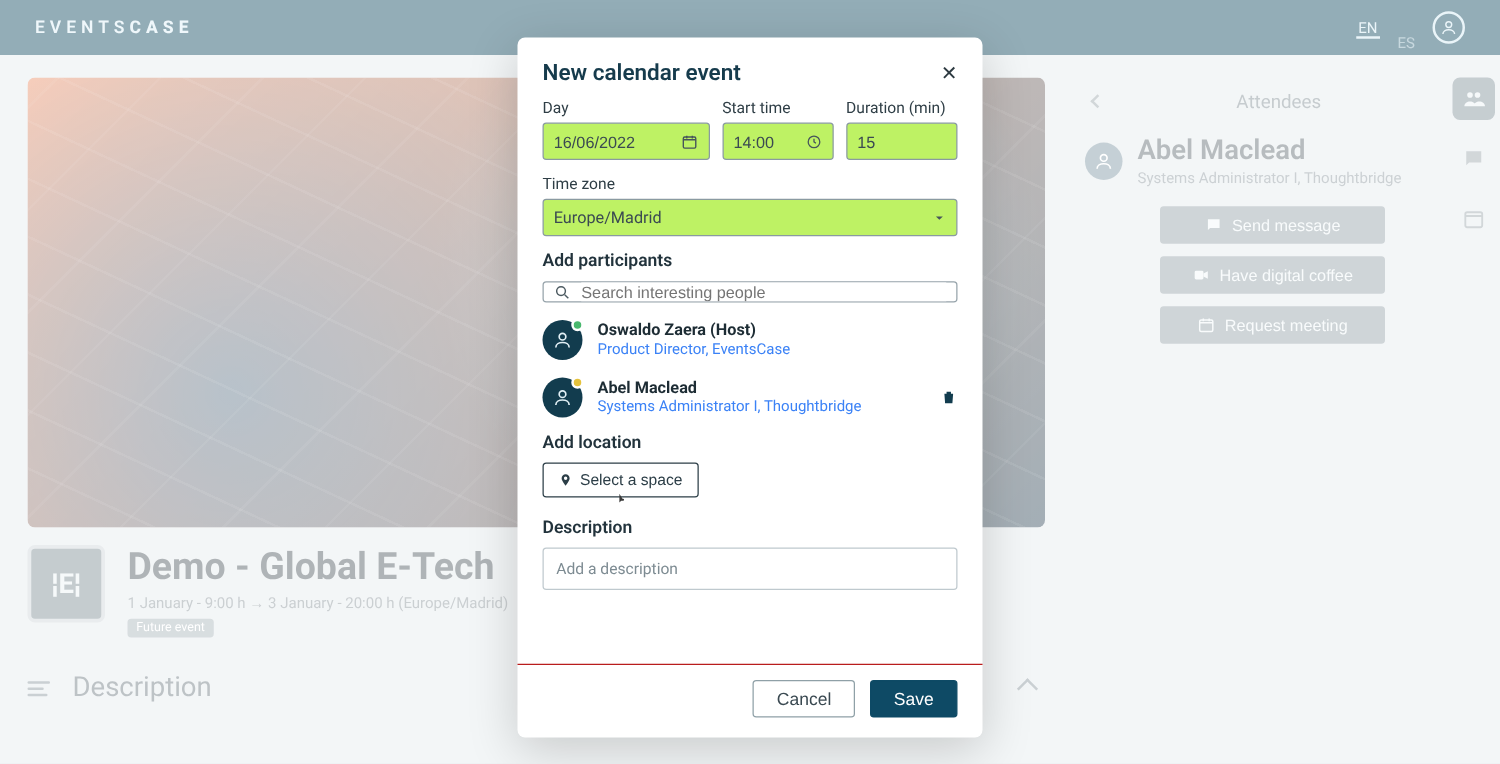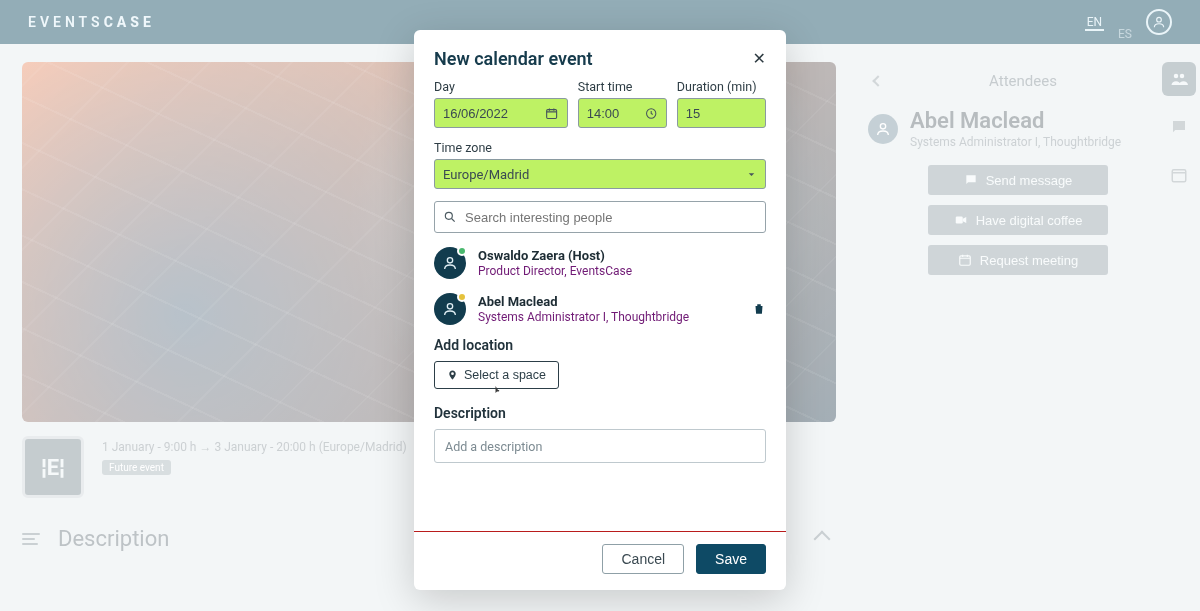--- a/index.html
+++ b/index.html
@@ -72,29 +72,29 @@
   .modal-head h3{color:#163b4c;font-size:18px;font-weight:600;}
   .close-x{font-size:16px;color:#2d3a41;cursor:pointer;background:none;border:none;}
   .modal-body{padding:0 20px 6px 20px; overflow:hidden; flex:1; color:#34424a;font-size:12.5px;}
   .row{display:flex;gap:10px;}
   .fld{display:flex;flex-direction:column;gap:4px;margin-bottom:12px;}
   .fld label{font-size:12.5px;color:#2f3e46;}
   .inp{border:1px solid #8a9aa1;border-radius:3px;height:30px;padding:0 8px;font-size:13px;color:#3b4a52;display:flex;align-items:center;justify-content:space-between;background:#bef264;}
   .inp input{border:none;outline:none;width:100%;font-size:13px;color:#3b4a52;background:transparent;}
   .sel{width:100%;}
   .sec-h{margin:12px 0 8px;font-weight:600;color:#22333c;font-size:14px;}
-  .search-inp{border:1px solid #96a3aa;border-radius:3px;height:32px;display:flex;align-items:center;gap:8px;padding:0 8px;}
+  .search-inp{border:1px solid #96a3aa;border-radius:3px;height:17px;display:flex;align-items:center;gap:8px;padding:0 8px;}
   .search-inp input{border:none;outline:none;flex:1;font-size:13px;color:#5d6b72;}
   .part{display:flex;align-items:center;gap:12px;margin-top:14px;}
   .p-av{position:relative;width:32px;height:32px;border-radius:50%;background:#123c4e;display:flex;align-items:center;justify-content:center;color:#e1eff5;flex:0 0 auto;}
   .dot{position:absolute;right:-1px;top:-1px;width:10px;height:10px;border-radius:50%;border:2px solid #fff;}
   .dot.green{background:#49b86e;} .dot.yellow{background:#e5c23c;}
   .p-txt{flex:1;}
   .p-txt b{display:block;color:#1d2c34;font-size:13px;font-weight:700;}
-  .p-txt span{font-size:12px;color:#701a75;}
+  .p-txt span{font-size:12px;color:#3b82f6;}
   .trash{color:#123c4e;font-size:14px;cursor:pointer;}
   .loc-btn{border:1px solid #2c3e47;background:#fff;border-radius:3px;height:28px;padding:0 12px;display:inline-flex;align-items:center;gap:6px;font-size:12.5px;color:#2c3e47;cursor:pointer;position:relative;}
   .cursor-ptr{position:absolute;bottom:-10px;left:50%;font-size:12px;transform:translateX(-50%);}
   .desc-inp{border:1px solid #bfc9ce;border-radius:3px;height:34px;width:100%;padding:0 10px;color:#7d8b92;font-size:12.5px;margin-top:6px;display:flex;align-items:center;margin-bottom:4px;}
   .modal-foot{padding:12px 20px 16px;display:flex;justify-content:flex-end;gap:12px;border-top:1px solid #b91c1c;}
   .btn{height:30px;border-radius:3px;font-size:14px;padding:0 18px;cursor:pointer;}
   .btn.cancel{background:#fff;border:1px solid #8fa0a7;color:#3a4951;}
   .btn.save{background:#0e4a65;border:1px solid #0e4a65;color:#fff;}
 
   svg{display:block;}
@@ -118,20 +118,21 @@
       </span>
     </div>
   </div>
 
   <div class="main-wrap">
     <div class="left-col">
       <div class="hero"></div>
       <div class="title-row">
         <div class="title-thumb">¦E¦</div>
         <div class="title-txt">
+          <h1>Demo - Global E-Tech</h1>
           <div class="sub">1 January - 9:00 h → 3 January - 20:00 h (Europe/Madrid)</div>
           <span class="badge">Future event</span>
         </div>
       </div>
       <div class="desc-head">
         <div class="dh-left">
           <div class="hamb">
               <span></span>
               <span></span>
               <span></span>
@@ -247,20 +248,21 @@
     <div class="fld">
       <label>Time zone</label>
       <div class="inp sel">
         <span>Europe/Madrid</span>
         <svg width="11" height="11" viewBox="0 0 24 24" fill="#46545b">
             <path d="M6 9l6 6 6-6z"></path>
           </svg>
       </div>
     </div>
 
+    <div class="sec-h">Add participants</div>
     <div class="search-inp">
       <svg width="14" height="14" viewBox="0 0 24 24" fill="none" stroke="#4c5a61" stroke-width="2">
           <circle cx="10" cy="10" r="6"></circle>
           <path d="M20 20l-5-5"></path>
         </svg>
       <input placeholder="Search interesting people" style="">
     </div>
 
     <div id="participants-list">
         <div class="part">

